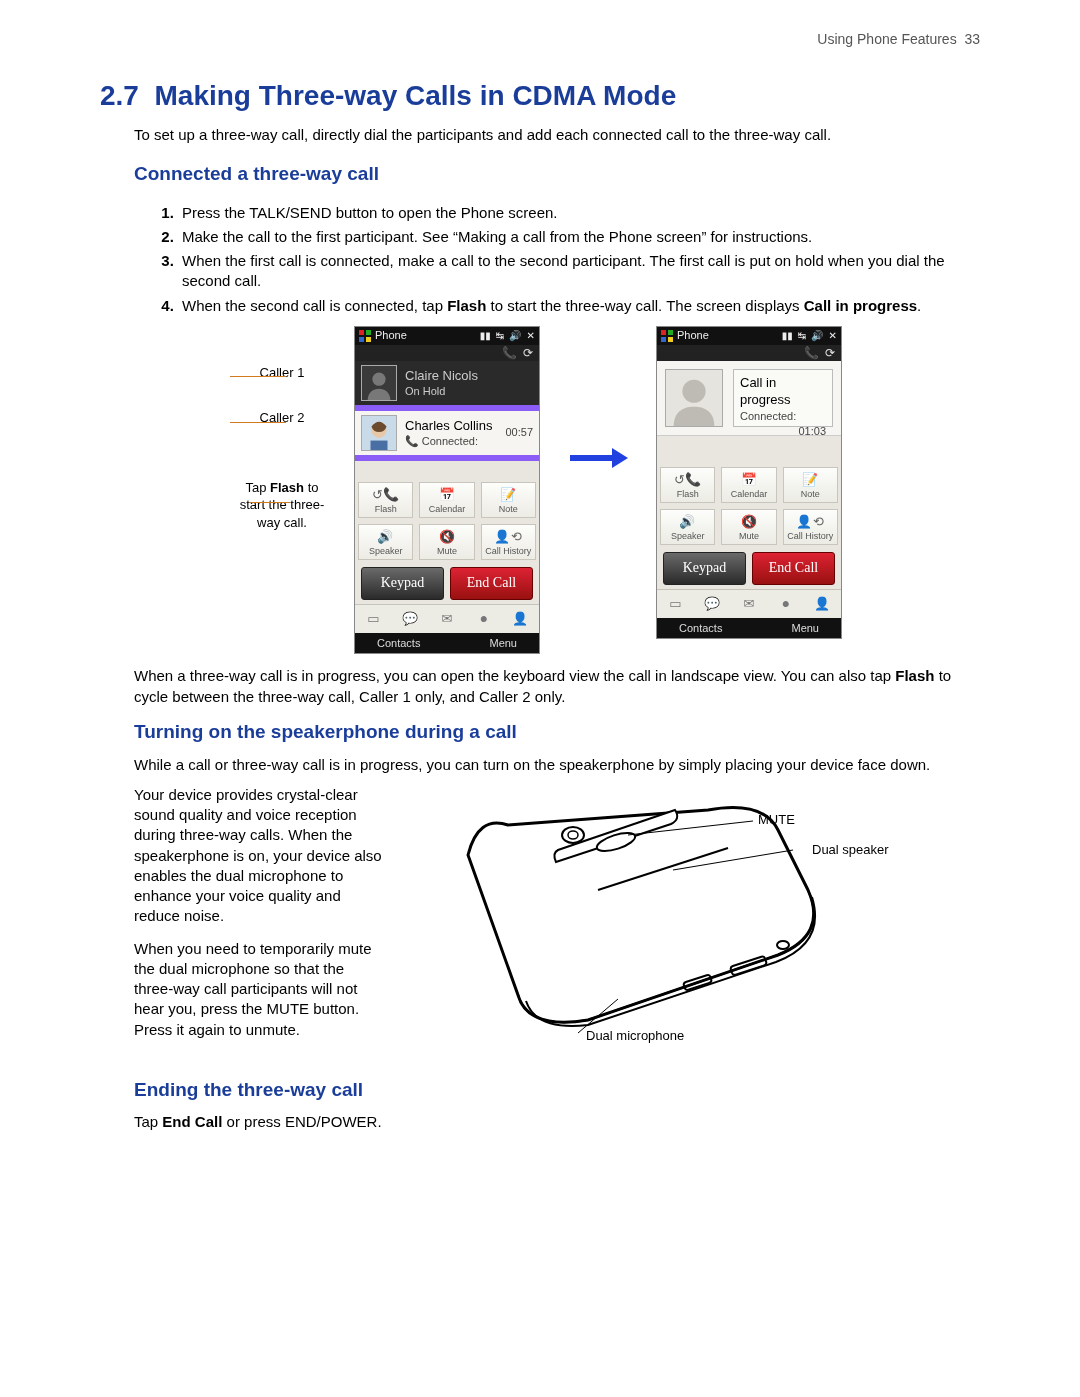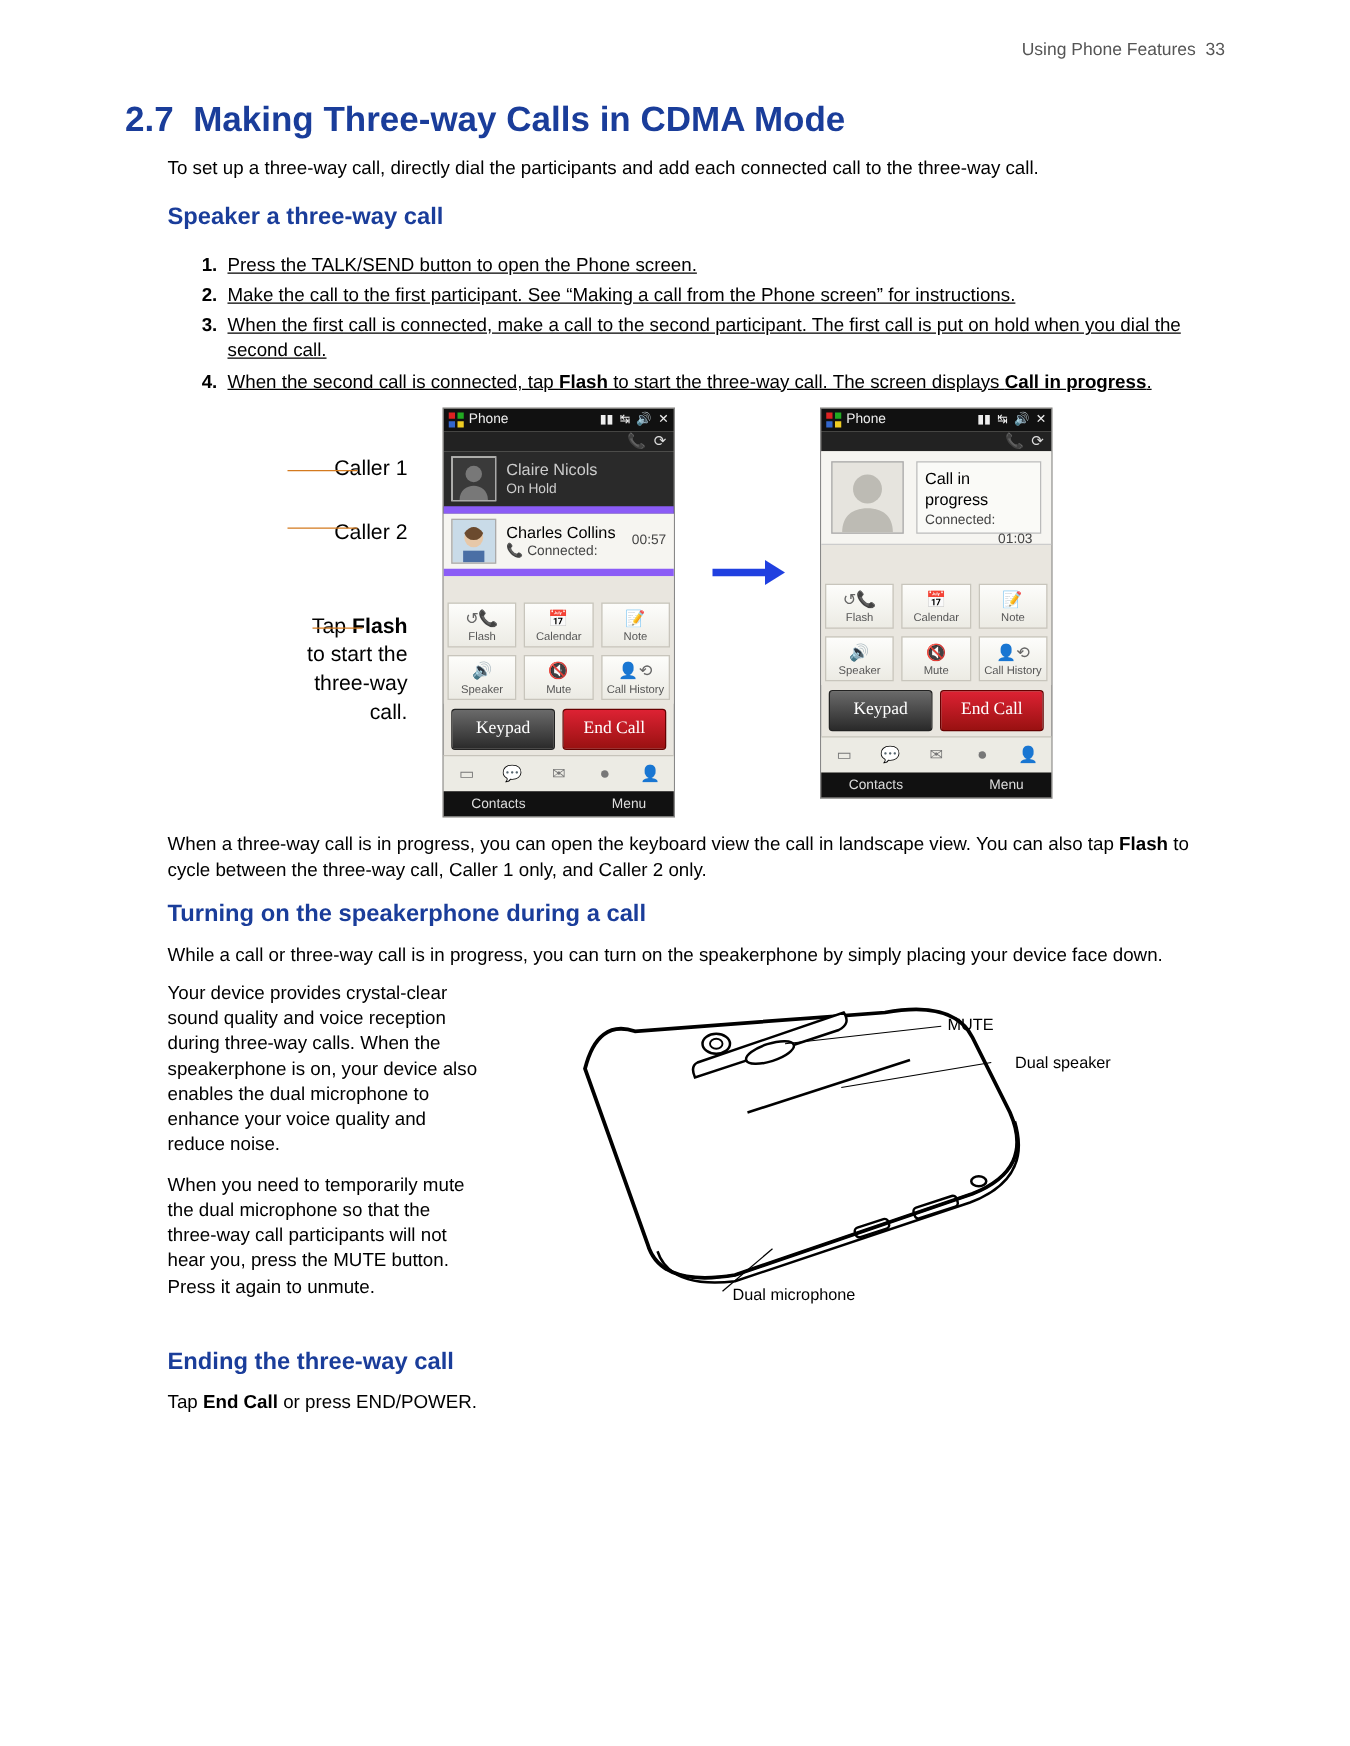--- a/index.html
+++ b/index.html
@@ -10,26 +10,26 @@
     background: #fff;
     color: #000;
     padding: 30px 100px 30px 100px;
     font-size: 15px;
     line-height: 1.35;
   }
   .header-line { text-align: right; font-size: 14px; color: #555; margin-bottom: 28px; }
   h1.section-title { color: #1a3d9a; font-size: 28px; font-weight: 700; margin-bottom: 10px; }
   p.intro { margin: 6px 0 16px 34px; }
   h2.subhead { color: #1a3d9a; font-size: 19px; font-weight: 700; margin: 12px 0 6px 34px; }
-  ol.steps { margin: 16px 0 10px 60px; padding-left: 18px; text-decoration: underline; }
+  ol.steps { margin: 16px 0 10px 60px; padding-left: 18px; }
   ol.steps li { margin: 4px 0; padding-left: 4px; }
   ol.steps li::marker { font-weight: 700; color: #000; }
   .bold { font-weight: 700; }
   .fig-area { display: flex; align-items: flex-start; justify-content: center; gap: 28px; margin: 10px 0 12px; position: relative; }
-  .annot { font-size: 17px; line-height: 1.35; text-align: right; width: 88px; }
+  .annot { font-size: 13px; line-height: 1.35; text-align: center; width: 88px; }
   .annot-col { display: flex; flex-direction: column; gap: 28px; padding-top: 38px; }
   .phone {
     width: 186px; border: 1px solid #888; background: #e9e6df;
     display: flex; flex-direction: column; font-size: 11px;
     color: #000;
   }
   .statusbar { background: #111; color: #eee; height: 18px; display: flex; align-items: center; padding: 0 4px; justify-content: space-between; }
   .statusbar .sb-left { display: flex; align-items: center; gap: 4px; }
   .win-flag { width: 12px; height: 12px; display: inline-block; background:
     linear-gradient(#d22, #d22) 0 0/5px 5px no-repeat,
@@ -79,21 +79,21 @@
 <div class="header-line">
   <span>Using Phone Features</span>&nbsp;&nbsp;<span>33</span>
 </div>
 
 <h1 class="section-title">
   <span>2.7</span>&nbsp;&nbsp;<span>Making Three-way Calls in CDMA Mode</span>
 </h1>
 
 <p class="intro">To set up a three-way call, directly dial the participants and add each connected call to the three-way call.</p>
 
-<h2 class="subhead">Speaker a three-way call</h2>
+<h2 class="subhead">Connected a three-way call</h2>
 
 <ol class="steps">
   <li>Press the TALK/SEND button to open the Phone screen.</li>
   <li>Make the call to the first participant. See “Making a call from the Phone screen” for instructions.</li>
   <li>When the first call is connected, make a call to the second participant. The first call is put on hold when you dial the second call.</li>
   <li>
     <span>When the second call is connected, tap </span><span class="bold">Flash</span><span> to start the three-way call. The screen displays </span><span class="bold">Call in progress</span><span>.</span>
   </li>
 </ol>
 

